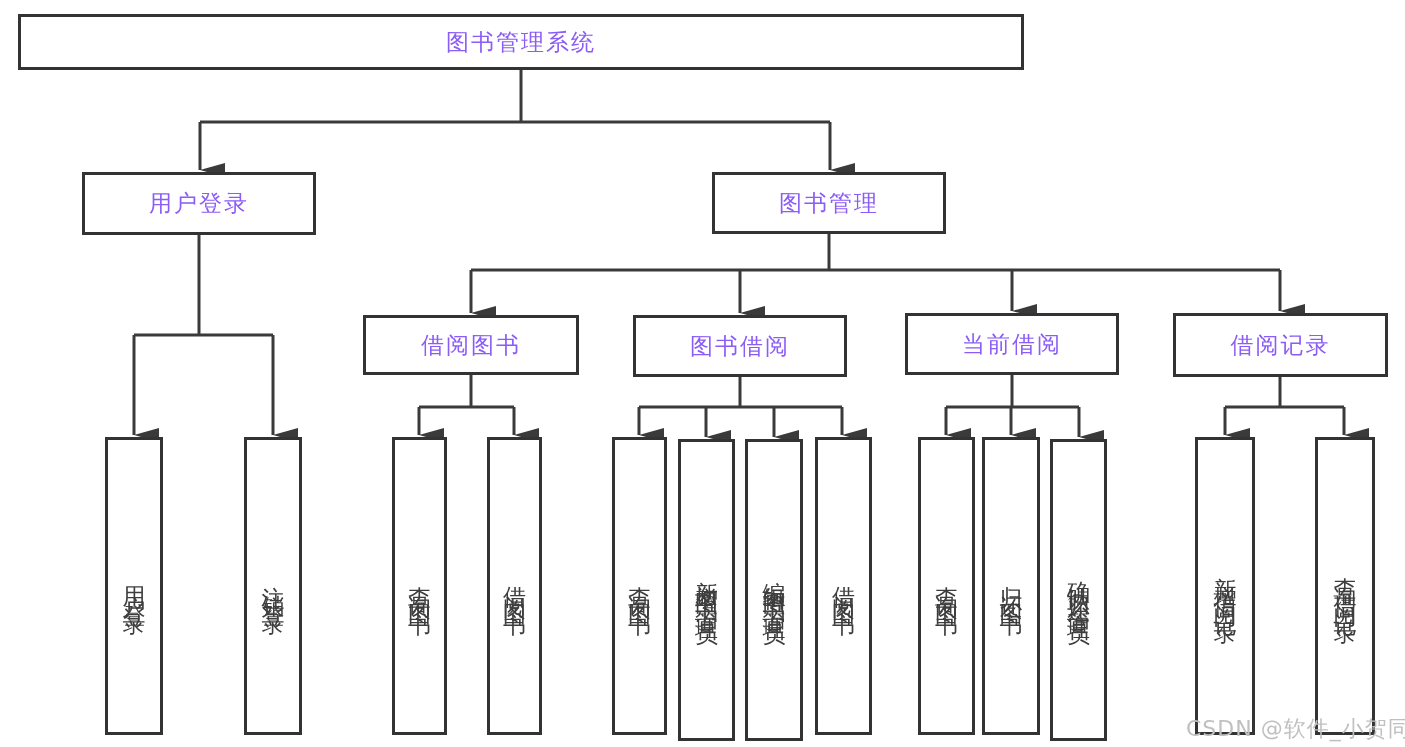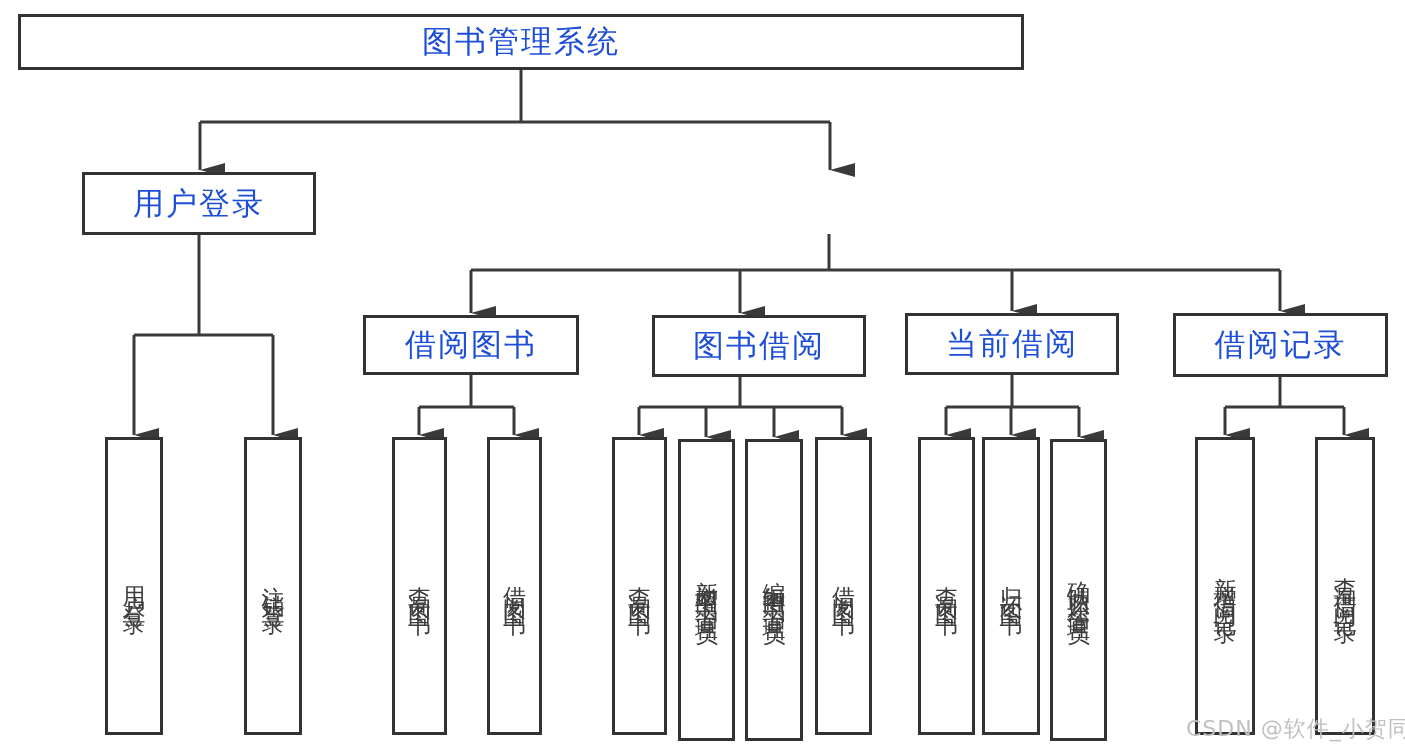--- a/index.html
+++ b/index.html
@@ -14,24 +14,24 @@
   .box{
     position:absolute;
     box-sizing:border-box;
     border:3px solid #333333;
     background:#ffffff;
     display:flex;align-items:center;justify-content:center;
     color:#3d3d3d;
     z-index:2;
   }
   .hlabel{
-    font-size:31px;
+    font-size:23px;
     letter-spacing:2px;
     white-space:nowrap;
-    color:#1d4ed8;
+    color:#8b5cf6;
   }
   .vbox .vlabel{
     writing-mode:vertical-rl;
     text-orientation:mixed;
     font-size:23px;
     letter-spacing:9px;
     color:#3d3d3d;
     line-height:1;
   }
   .vbox.long .vlabel{letter-spacing:6px;}
@@ -114,25 +114,28 @@
     </g>
   </svg>
 
   <div class="box" style="left:18px;top:14px;width:1006px;height:56px;">
     <span class="hlabel">图书管理系统</span>
   </div>
 
   <div class="box" style="left:82px;top:172px;width:234px;height:63px;">
     <span class="hlabel">用户登录</span>
   </div>
+  <div class="box" style="left:712px;top:172px;width:234px;height:62px;">
+    <span class="hlabel">图书管理</span>
+  </div>
 
   <div class="box" style="left:363px;top:315px;width:216px;height:60px;">
     <span class="hlabel">借阅图书</span>
   </div>
-  <div class="box" style="left:652px;top:315px;width:214px;height:62px;">
+  <div class="box" style="left:633px;top:315px;width:214px;height:62px;">
     <span class="hlabel">图书借阅</span>
   </div>
   <div class="box" style="left:905px;top:313px;width:214px;height:62px;">
     <span class="hlabel">当前借阅</span>
   </div>
   <div class="box" style="left:1173px;top:313px;width:215px;height:64px;">
     <span class="hlabel">借阅记录</span>
   </div>
 
   <div class="box vbox" style="left:105px;top:437px;width:58px;height:298px;">

